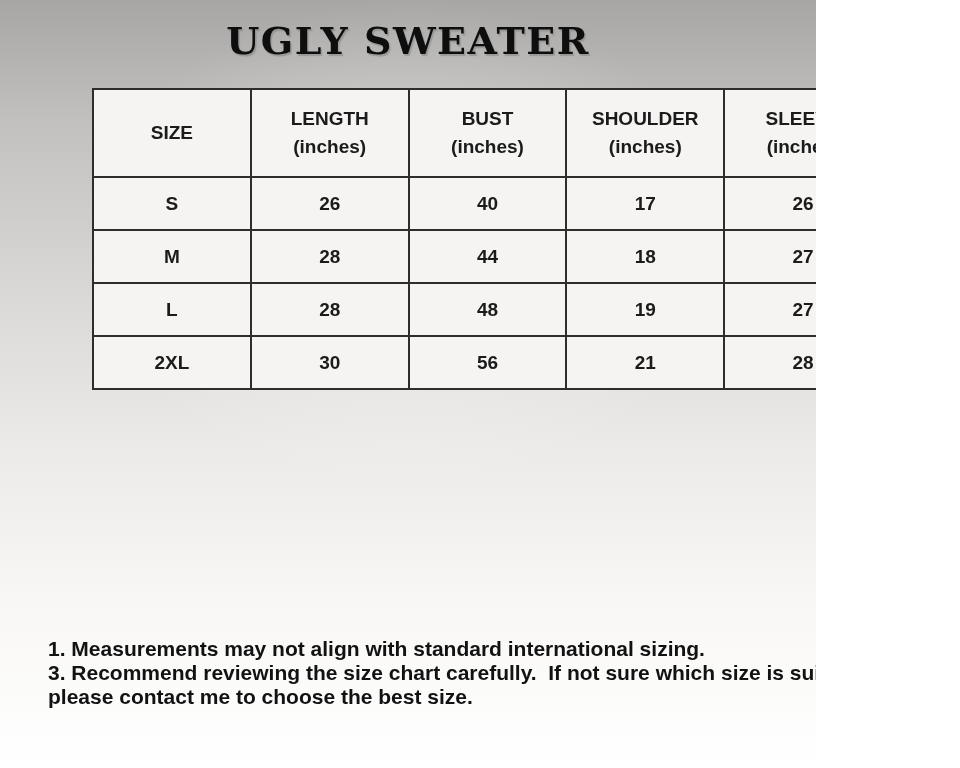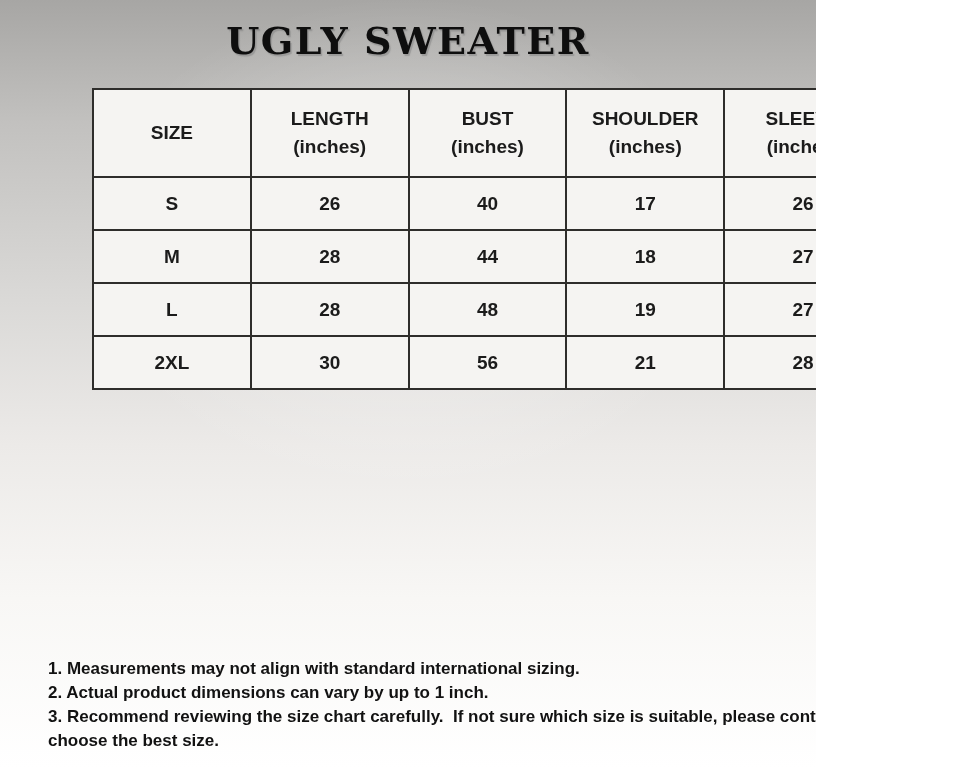--- a/index.html
+++ b/index.html
@@ -46,25 +46,25 @@
   }
   .size-table thead tr { height: 88px; padding-left: 38px; }
   .size-table tbody tr { height: 53px; }
   .size-table th { font-size: 19px; line-height: 28px; }
   .size-table td { font-size: 19px; }
   .h-sub { display: block; }
   .h-sub:empty { display: none; }
   .notes {
     position: absolute;
     left: 48px;
-    top: 657px;
+    top: 637px;
     width: 886px;
     font-family: "Liberation Sans", sans-serif;
     font-weight: bold;
-    font-size: 17px;
+    font-size: 21px;
     line-height: 24px;
     color: #121212;
   }
   .note-line { white-space: pre-wrap; }
 </style>
 </head>
 <body>
 
 <div class="page">
 
@@ -122,17 +122,16 @@
         <td>30</td>
         <td>56</td>
         <td>21</td>
         <td>28</td>
       </tr>
     </tbody>
   </table>
 
   <div class="notes">
     <div class="note-line">1. Measurements may not align with standard international sizing.</div>
-    <div class="note-line">2. Actual product dimensions can vary by up to 1 inch.</div>
     <div class="note-line">3. Recommend reviewing the size chart carefully.  If not sure which size is suitable, please contact me to choose the best size.</div>
   </div>
 
 </div>
 
 </body></html>

